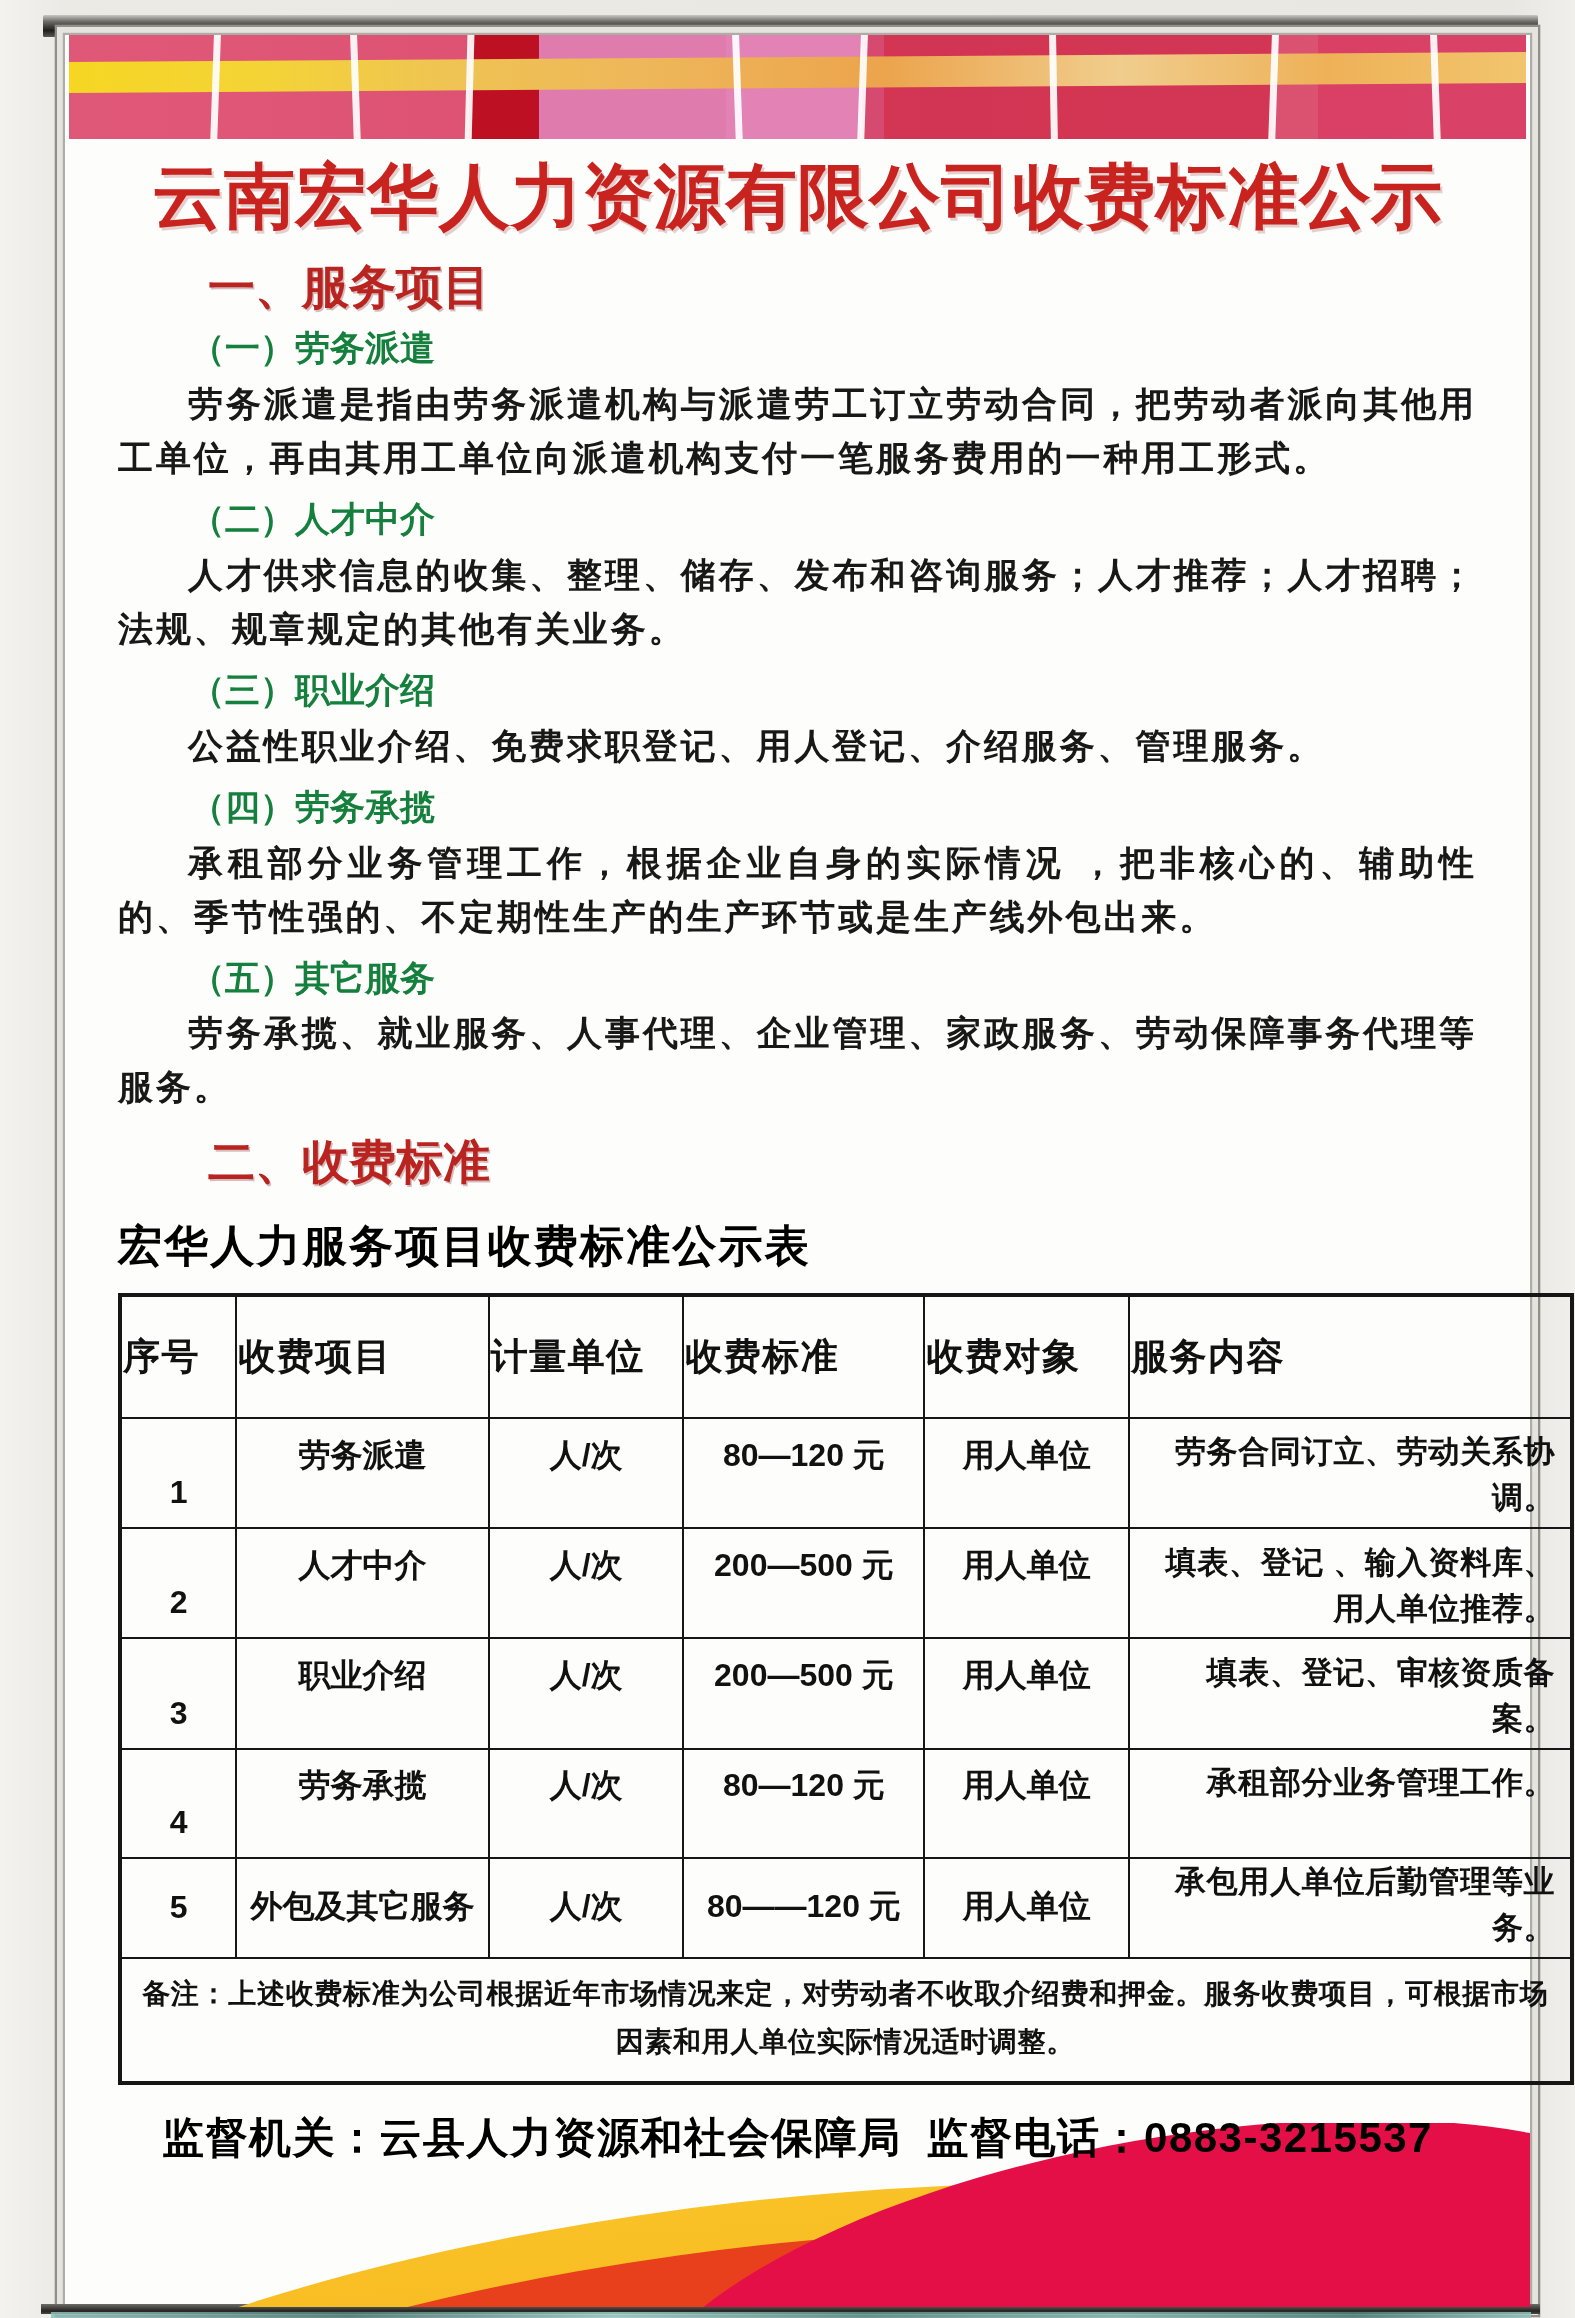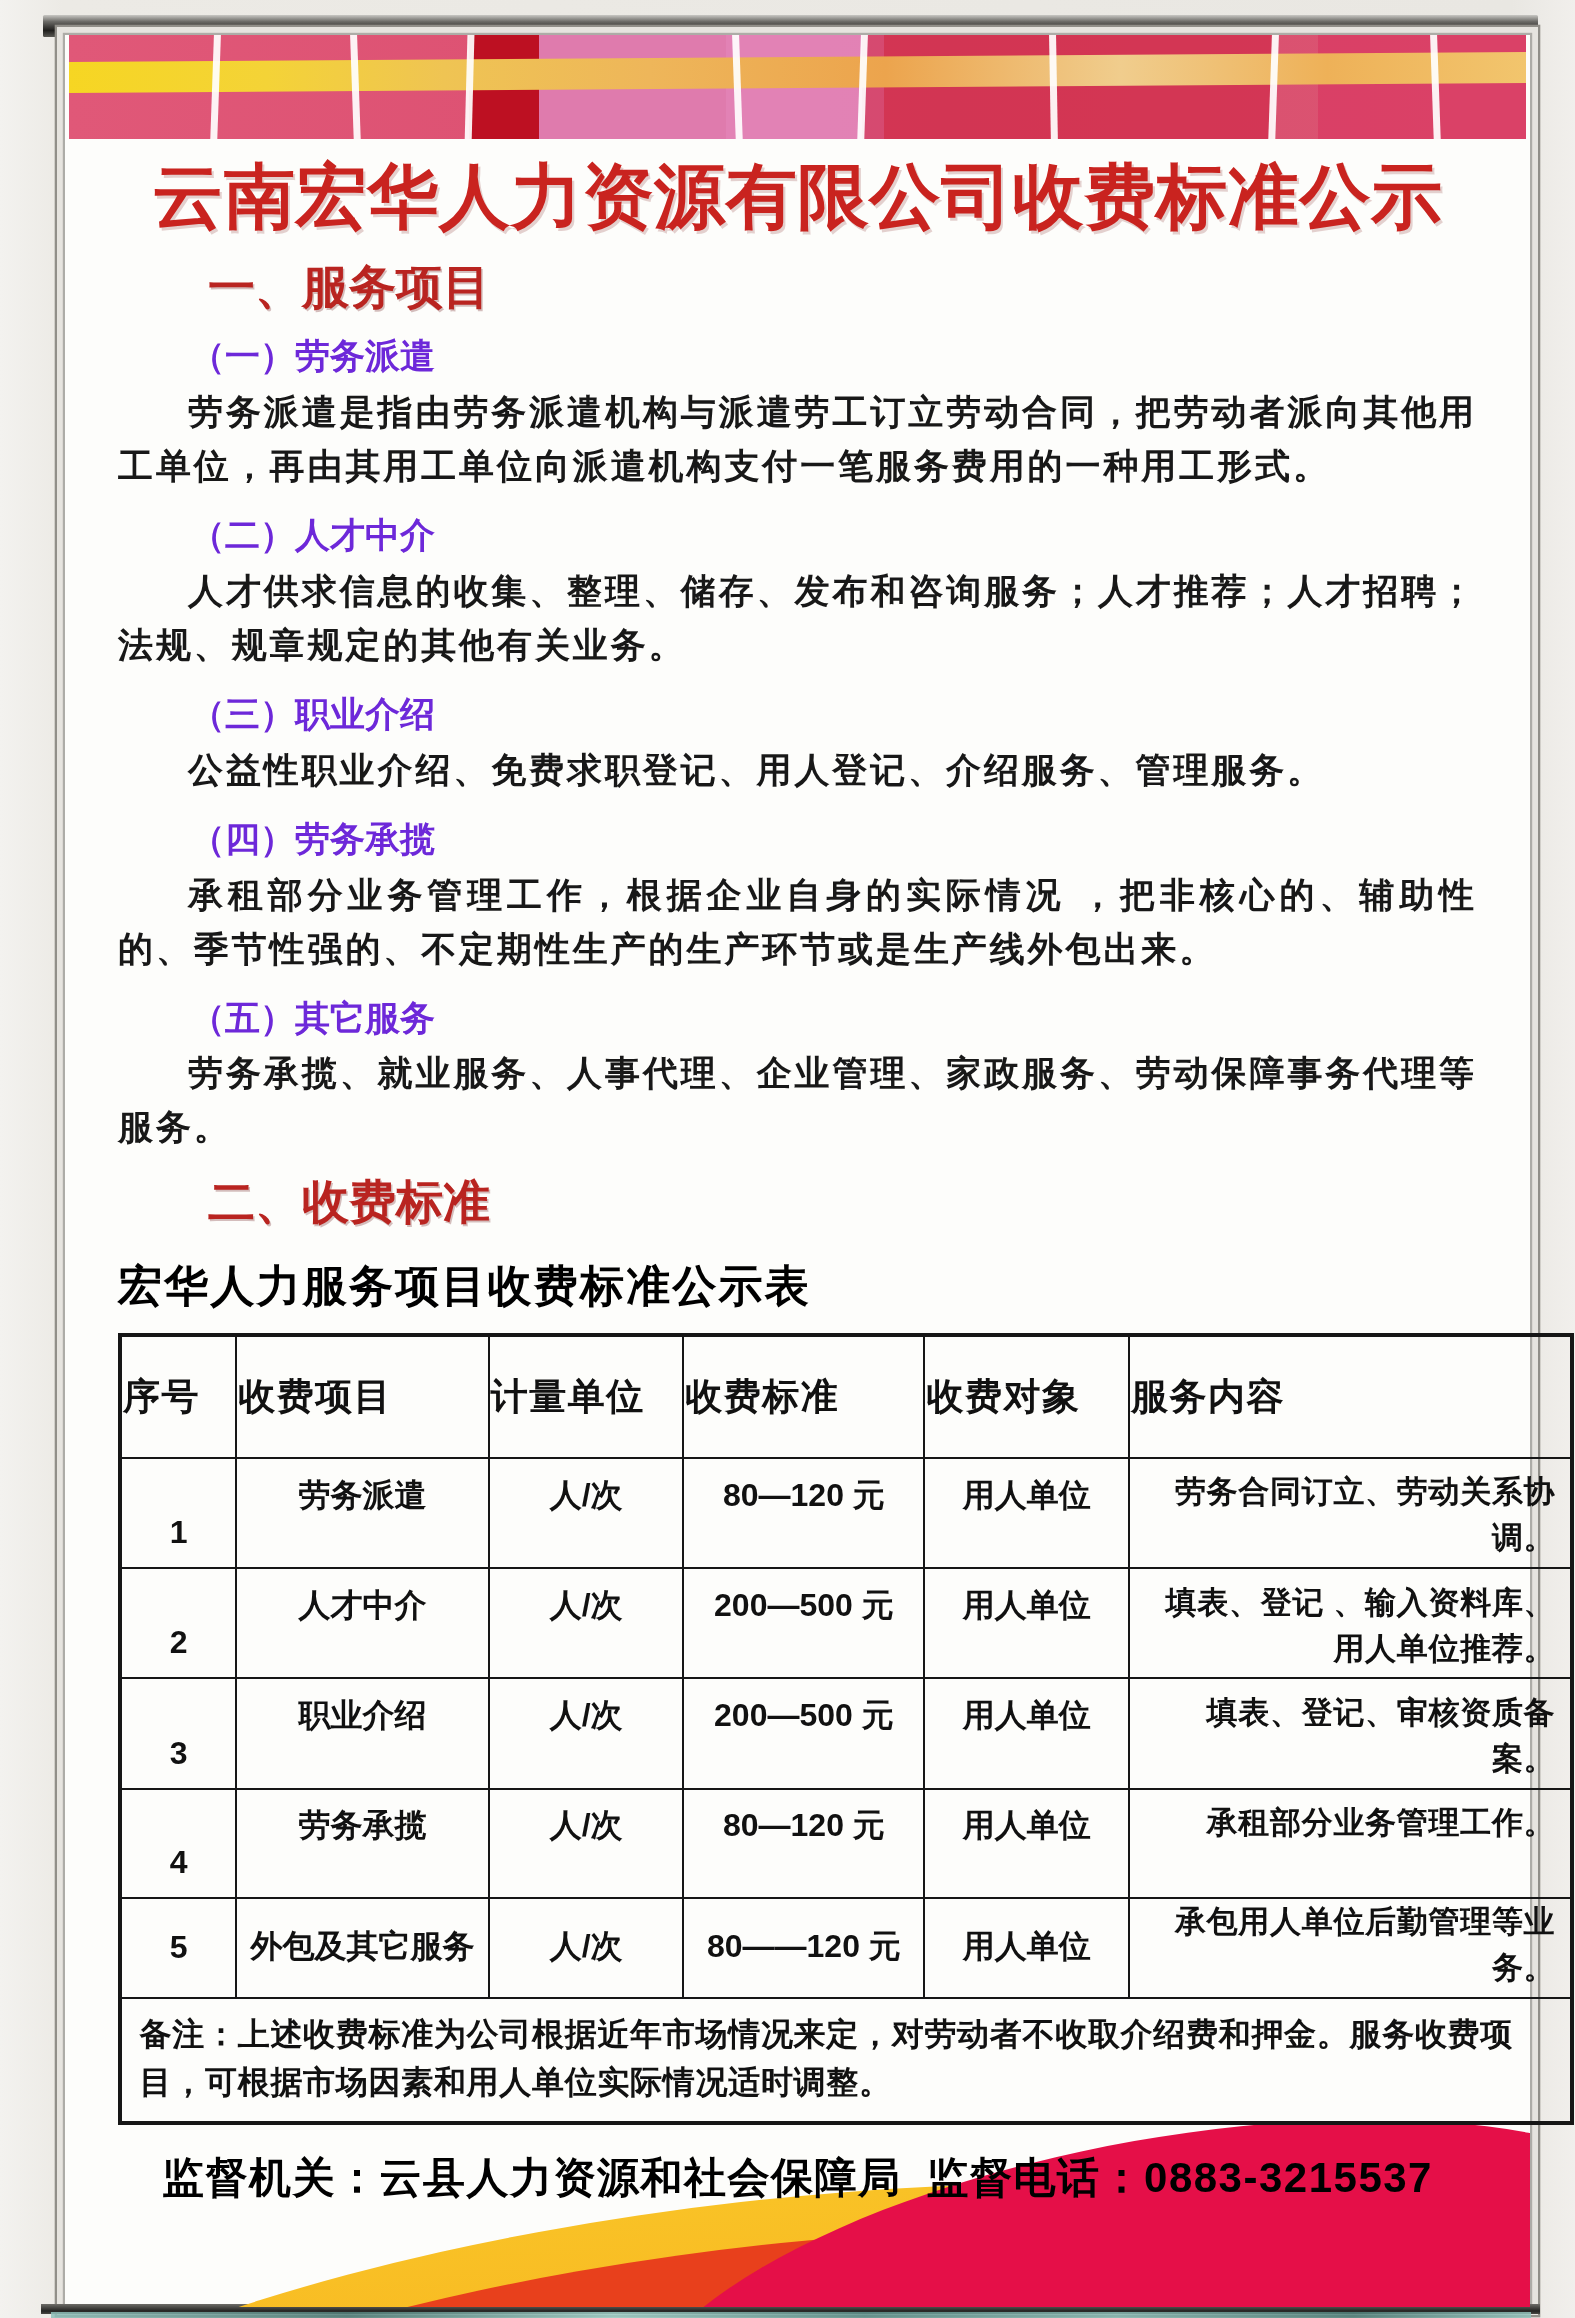--- a/index.html
+++ b/index.html
@@ -74,22 +74,22 @@
     text-shadow: 2.2px 2.9px 0 rgba(110, 8, 8, .18);
   }
   .sec-heading {
     margin: 20.6px 0 0 0; padding-left: 90px;
     font-size: 47px; line-height: 54px; font-weight: bold;
     color: #b92420;
     text-shadow: 1.5px 2.2px 0 rgba(90, 0, 0, .25);
   }
   .sec-heading.first { margin-top: 22px; }
   .svc-label {
-    margin-top: 19px; text-indent: 72px;
-    font-size: 35px; line-height: 46px; font-weight: bold; color: #6d28d9;
+    margin-top: 11px; text-indent: 72px;
+    font-size: 35px; line-height: 46px; font-weight: bold; color: #15803d;
   }
   .body-para {
     margin: 5.9px 0 0 0;
     font-size: 35px; line-height: 54px; font-weight: bold; color: #181818;
     text-align: justify; text-indent: 2em; letter-spacing: 2.9px;
   }
   .table-title {
     margin: 32px 0 0 0; text-align: left;
     font-size: 44px; line-height: 50px; font-weight: bold; color: #000;
     letter-spacing: 2.2px;
@@ -112,22 +112,22 @@
   table.fees tbody tr:nth-child(3) { height: 104px; }
   table.fees tbody tr:nth-child(4) { height: 109px; }
   table.fees tbody tr:nth-child(5) { height: 76px; }
   table.fees tbody tr:nth-child(-n+4) td.seq { vertical-align: bottom; padding-bottom: 16px; }
   table.fees tbody tr:nth-child(5) td { vertical-align: middle; padding-top: 0; }
   table.fees td.svc-desc {
     text-align: right; font-size: 31px; line-height: 46px;
     padding: 10.3px 14.7px 5.9px 16px; letter-spacing: 0.7px;
   }
   table.fees td.note-cell {
-    text-align: left; vertical-align: middle;
-    font-size: 32px; line-height: 48px; letter-spacing: 0.7px;
+    text-align: center; vertical-align: middle;
+    font-size: 28px; line-height: 48px; letter-spacing: 0.7px;
     padding: 11.8px 19px 14.7px 17.6px;
   }
   .supervision {
     margin-top: 29px; text-align: center;
     font-size: 42px; line-height: 48px; font-weight: bold; color: #000;
     letter-spacing: 1.5px; white-space: nowrap;
   }
   .supervision .phone { margin-left: 25px; margin-top: 42px; }
   
   .swoosh {

